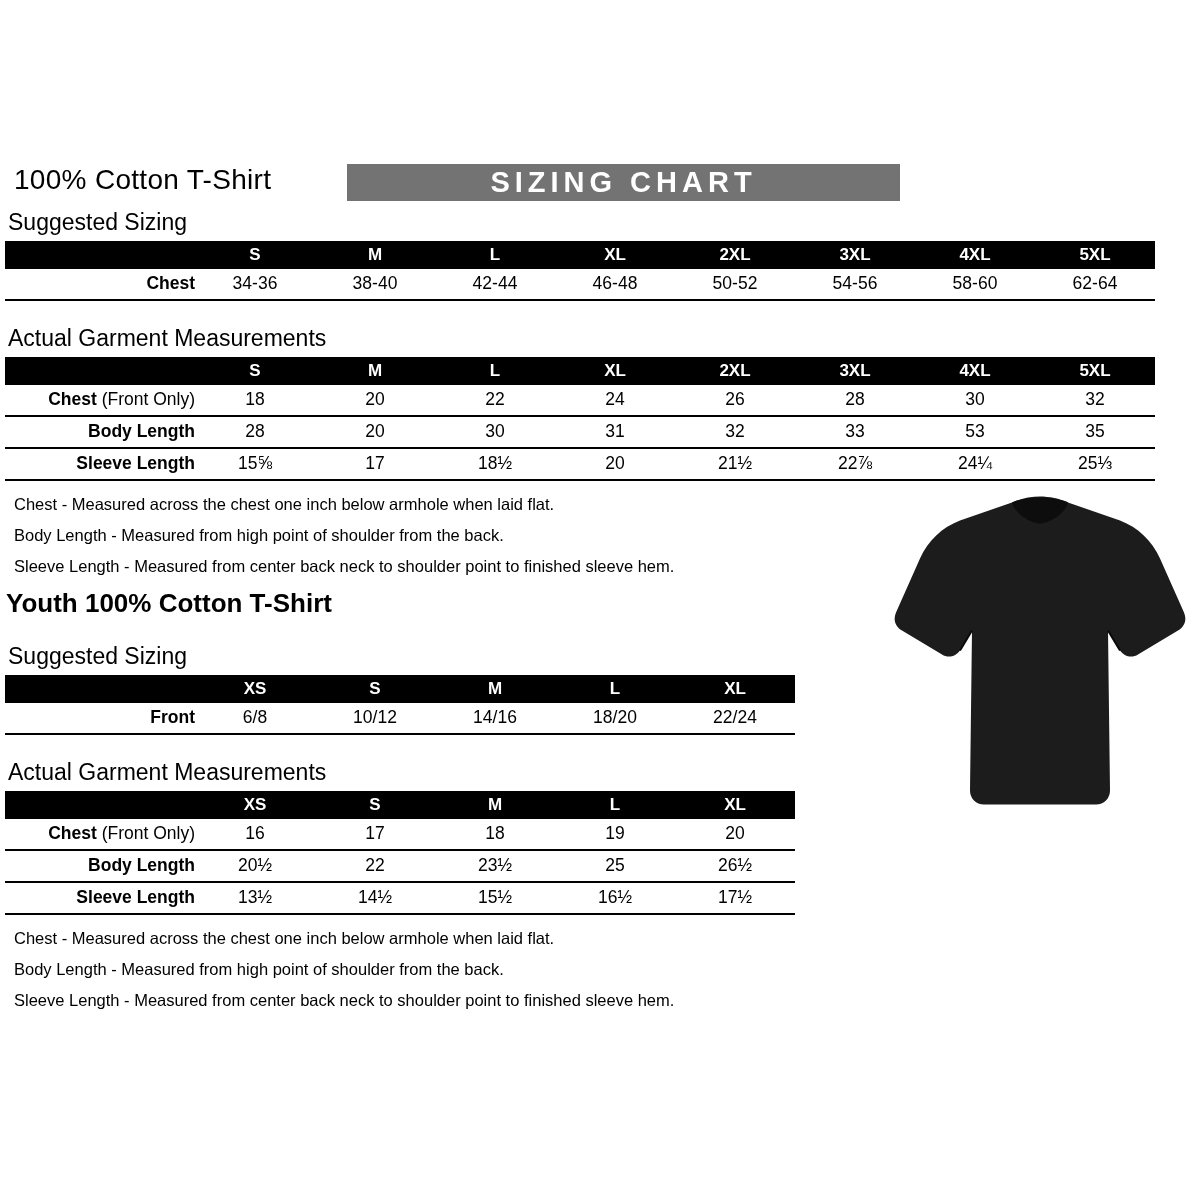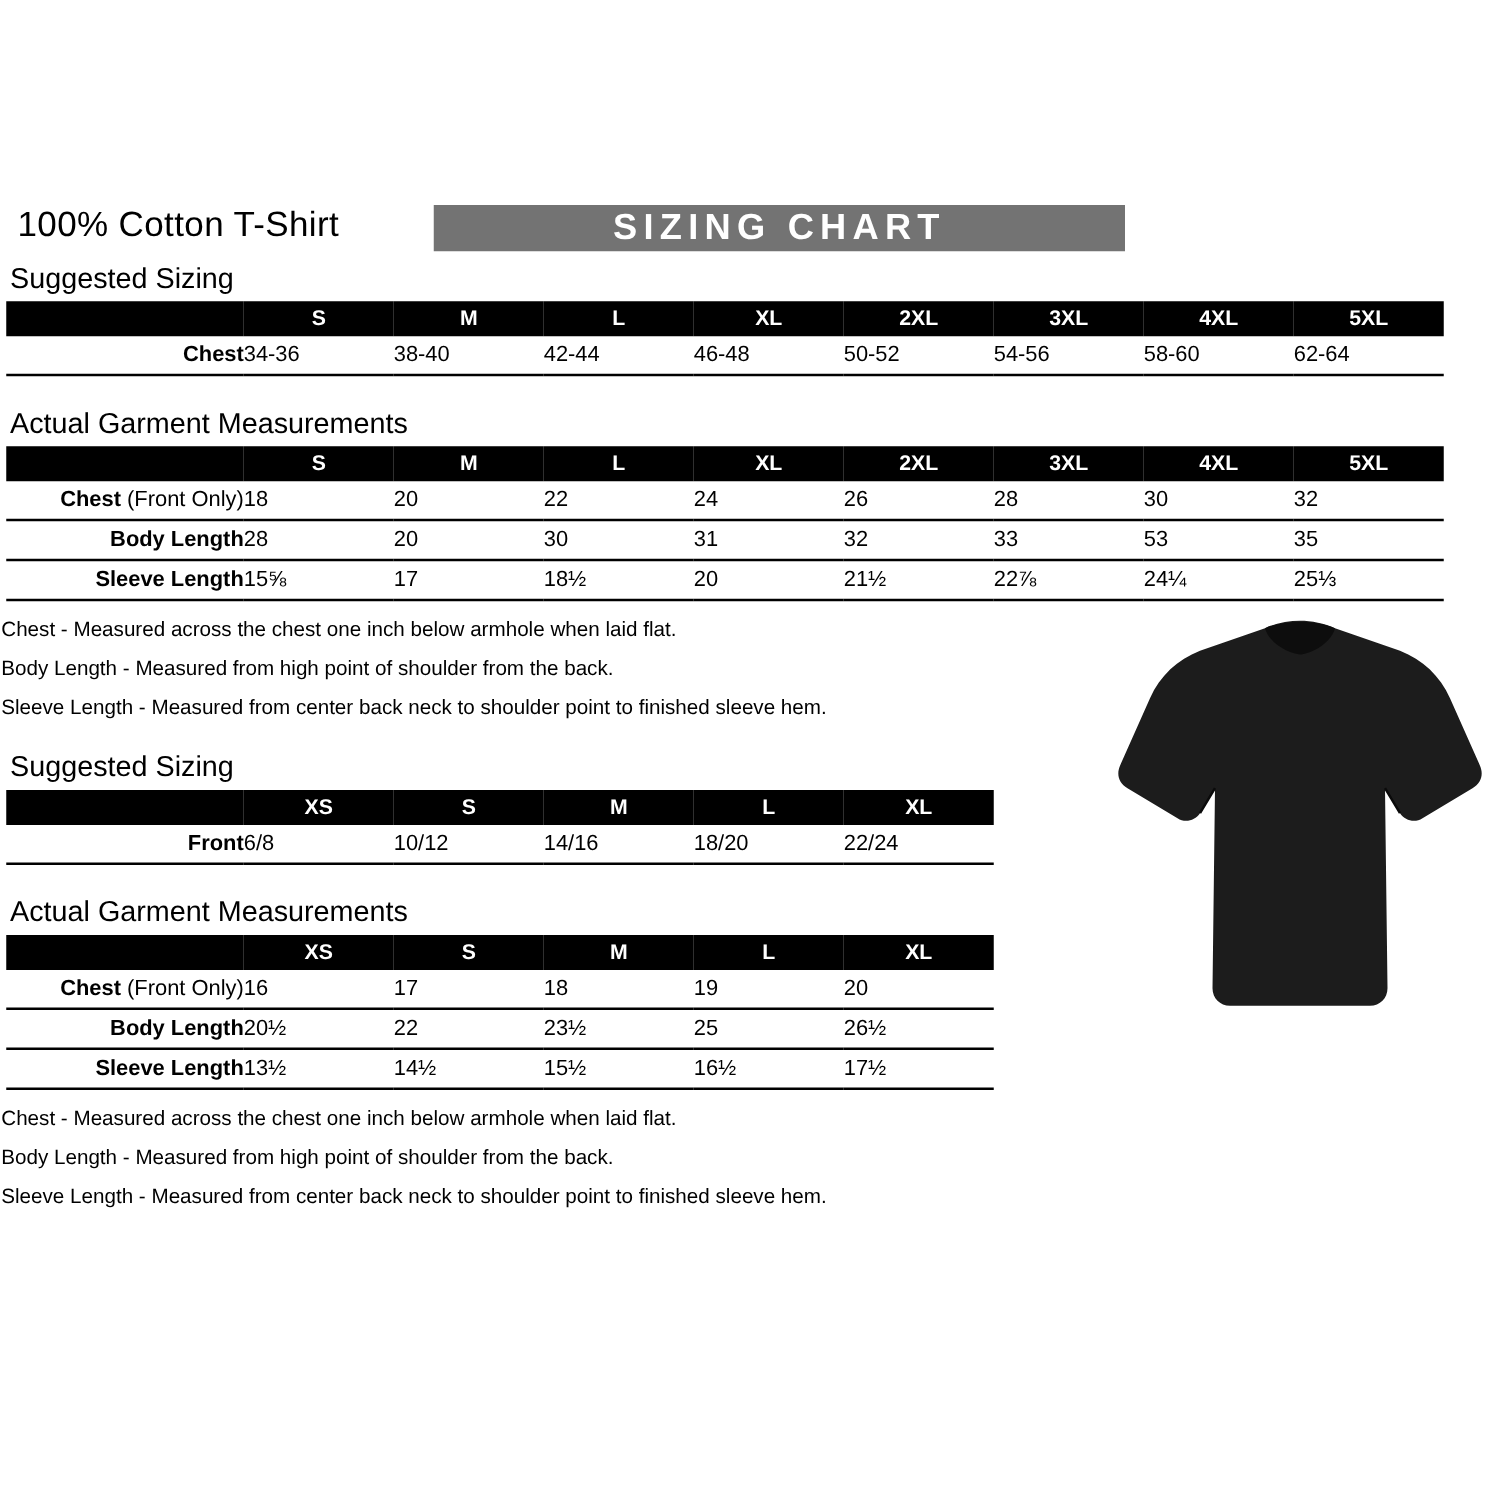--- a/index.html
+++ b/index.html
@@ -28,28 +28,28 @@
   table.size-table { border-collapse: collapse; table-layout: fixed; margin-left: 5px; }
   table.size-table.adult { width: 1150px; }
   table.size-table.youth { width: 790px; }
   .size-table th {
     background: #000; color: #fff;
     font-size: 17px; font-weight: 700;
     text-align: center; padding: 4px 0;
   }
   .size-table th:first-child { width: 190px; }
   .size-table td {
-    font-size: 17.5px; text-align: left;
+    font-size: 17.5px; text-align: center;
     padding: 4px 0 5px;
     border-bottom: 2px solid #000;
   }
   .size-table td.row-label { text-align: right; padding-left: 10px; }
   .bold { font-weight: 700; }
 
-  .notes { margin: 14px 0 0 1px; }
+  .notes { margin: 14px 0 0 14px; }
   .notes p { margin: 0 0 12px; font-size: 16.5px; }
 
   .youth-title { font-size: 26px; font-weight: 700; margin: 2px 0 0 6px; }
 
   .tshirt { position: absolute; left: 890px; top: 476px; width: 300px; height: 345px; }
   .tshirt svg { display: block; width: 100%; height: 100%; }
 </style>
 </head>
 <body>
 
@@ -141,20 +141,21 @@
         </tr>
       </tbody>
     </table>
 
   <div class="notes">
       <p>Chest - Measured across the chest one inch below armhole when laid flat.</p>
       <p>Body Length - Measured from high point of shoulder from the back.</p>
       <p>Sleeve Length - Measured from center back neck to shoulder point to finished sleeve hem.</p>
     </div>
 
+  <div class="youth-title">Youth 100% Cotton T-Shirt</div>
 
   <div class="section-label">Suggested Sizing</div>
   <table class="size-table youth">
       <thead>
         <tr>
           <th></th>
           <th>XS</th>
           <th>S</th>
           <th>M</th>
           <th>L</th>

